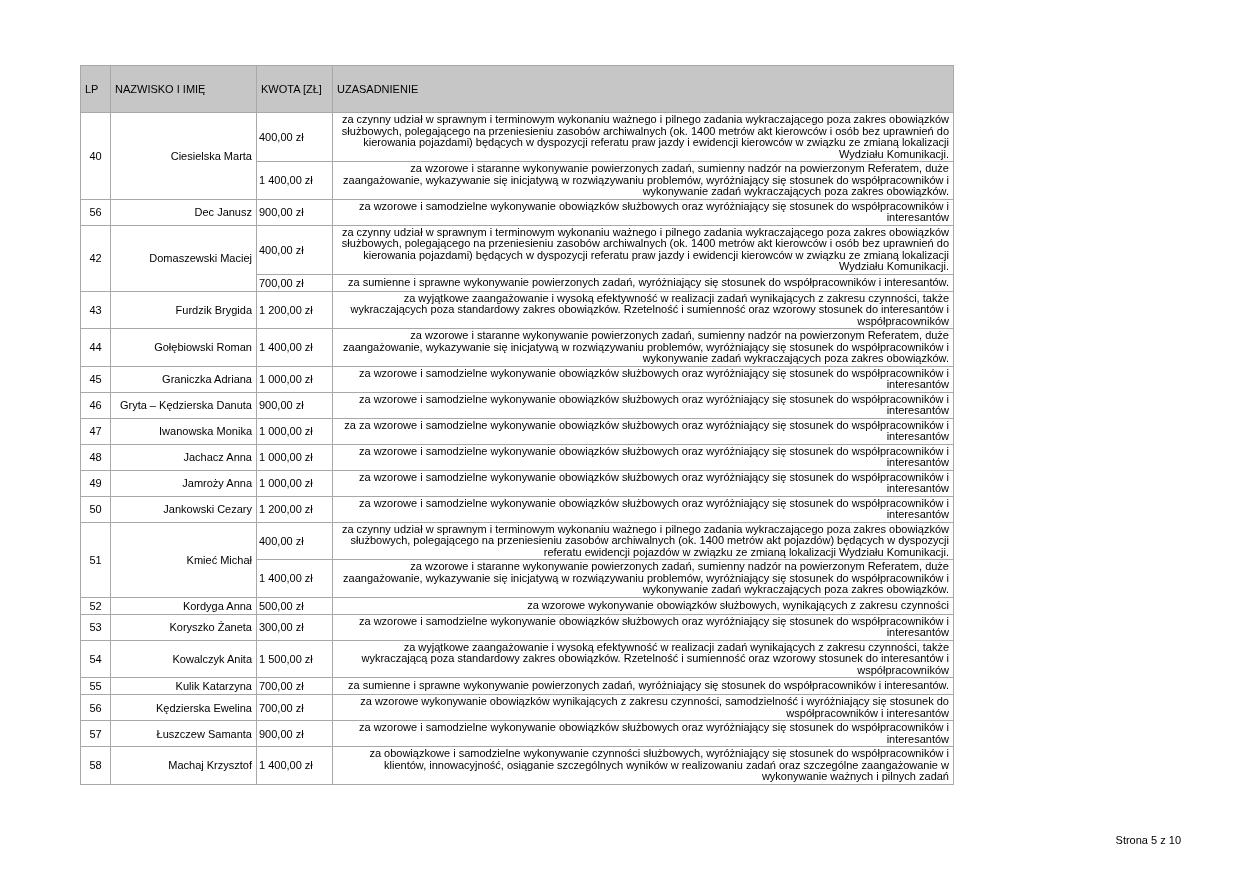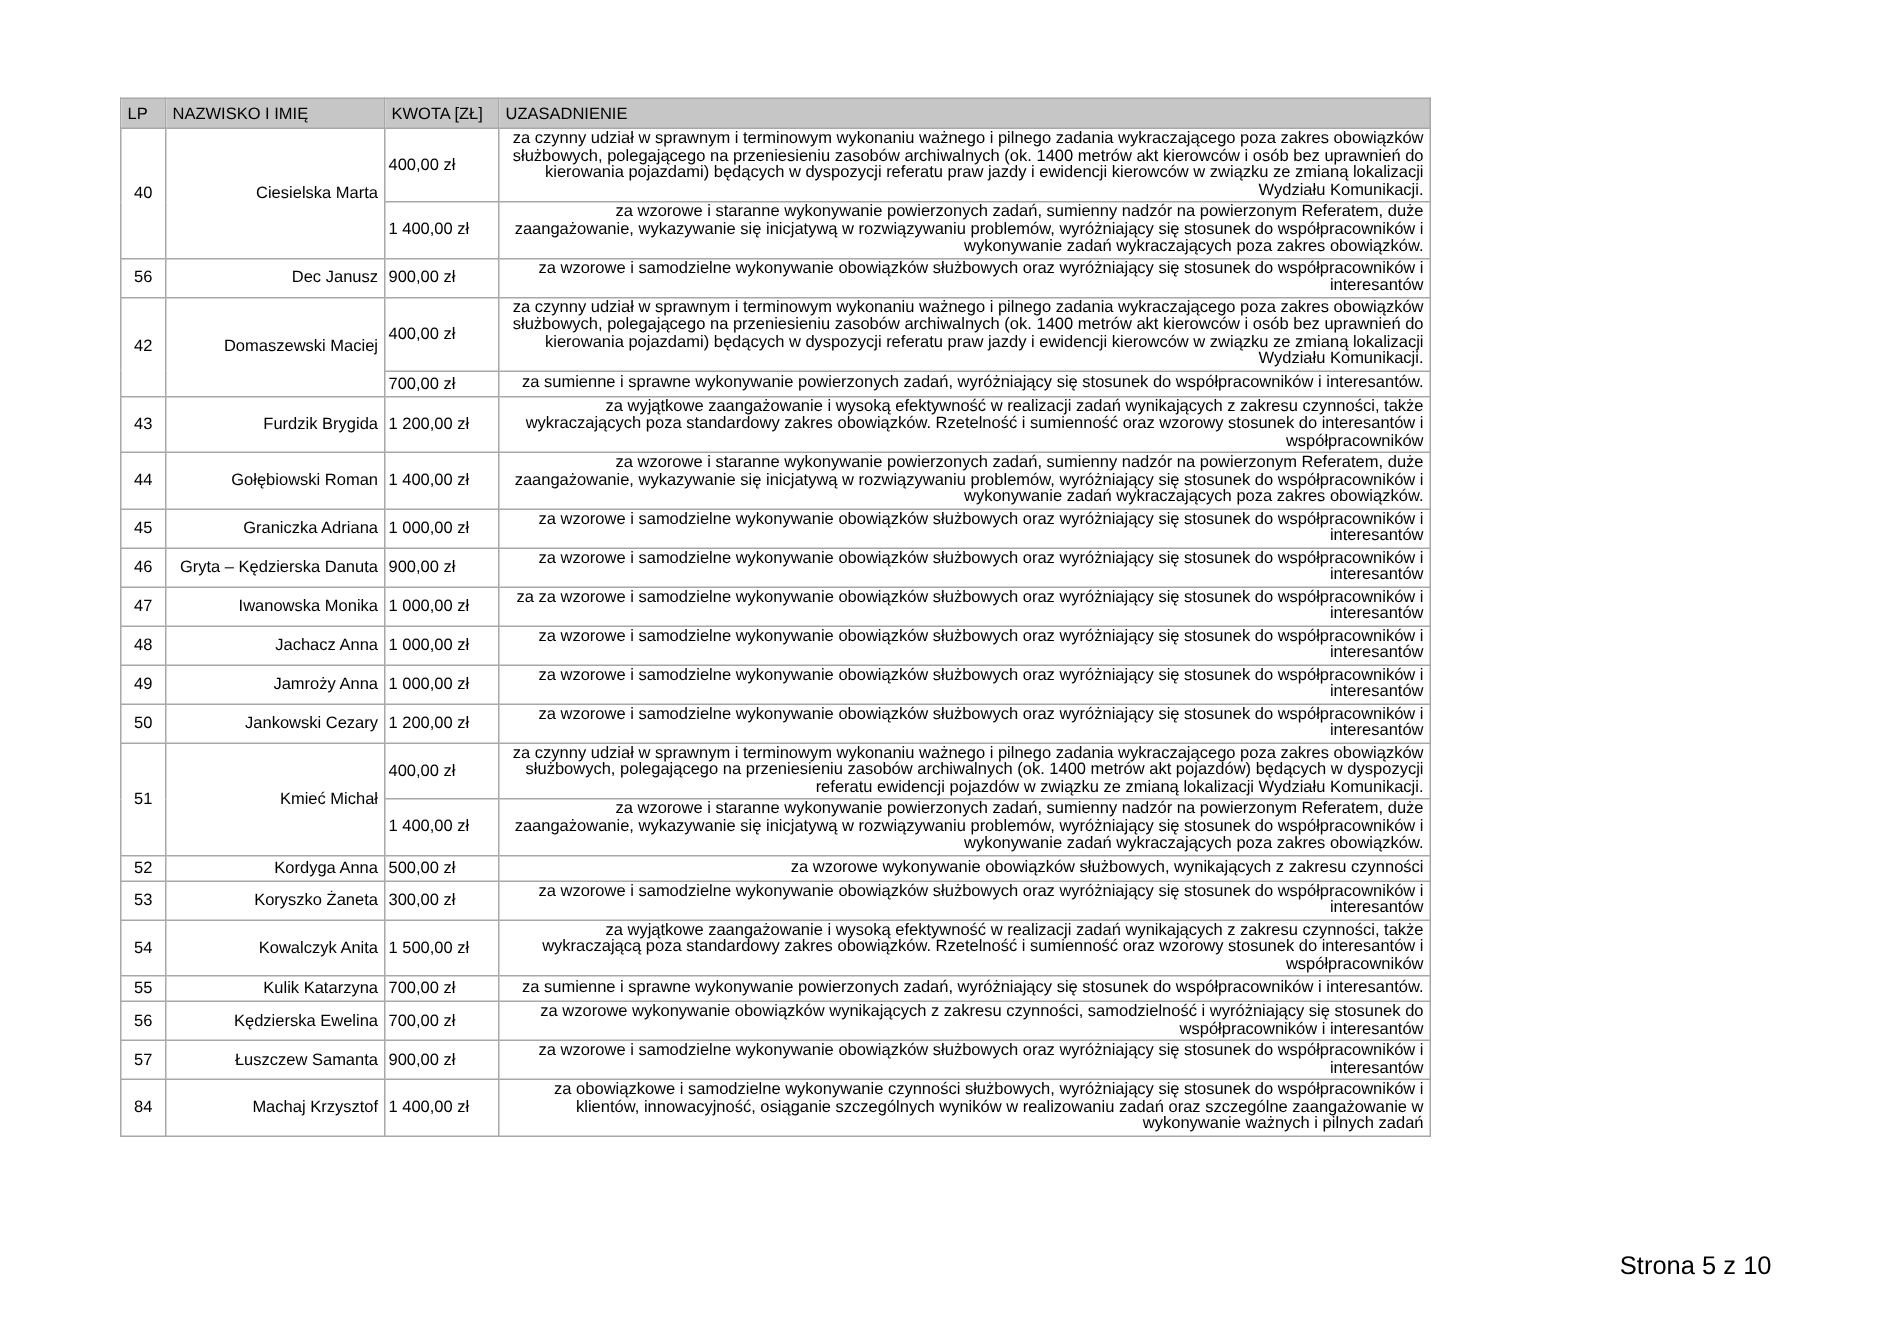--- a/index.html
+++ b/index.html
@@ -26,21 +26,21 @@
   table.awards td {
     border: 1px solid #a8a8a8;
     font-size: 11px;
     vertical-align: middle;
     overflow: hidden;
   }
   table.awards thead th {
     background: #c6c6c6;
     font-weight: normal;
     text-align: left;
-    padding: 3px 4px;
+    padding: 17px 4px;
     height: 20px;
     white-space: nowrap;
   }
   col.c-lp   { width: 30px; }
   col.c-name { width: 146px; }
   col.c-amt  { width: 76px; }
   col.c-just { width: 621px; }
 
   td.lp-cell {
     text-align: center;
@@ -60,21 +60,21 @@
   td.just-cell {
     text-align: right;
     padding: 1px 4px;
     line-height: 11.5px;
   }
 
   .page-footer {
     position: absolute;
     top: 834px;
     right: 79px;
-    font-size: 17px;
+    font-size: 11px;
     color: #000000;
     text-align: center;
   }
 </style>
 </head>
 <body>
 
 <div class="page">
 
   <table class="awards">
@@ -207,21 +207,21 @@
           <td class="amount-cell">700,00 zł</td>
           <td class="just-cell">za wzorowe wykonywanie obowiązków wynikających z zakresu czynności, samodzielność i wyróżniający się stosunek do współpracowników i interesantów</td>
         </tr>
         <tr>
           <td class="lp-cell">57</td>
           <td class="name-cell">Łuszczew Samanta</td>
           <td class="amount-cell">900,00 zł</td>
           <td class="just-cell">za wzorowe i samodzielne wykonywanie obowiązków służbowych oraz wyróżniający się stosunek do współpracowników i interesantów</td>
         </tr>
         <tr>
-          <td class="lp-cell">84</td>
+          <td class="lp-cell">58</td>
           <td class="name-cell">Machaj Krzysztof</td>
           <td class="amount-cell">1 400,00 zł</td>
           <td class="just-cell">za obowiązkowe i samodzielne wykonywanie czynności służbowych, wyróżniający się stosunek do współpracowników i klientów, innowacyjność, osiąganie szczególnych wyników w realizowaniu zadań oraz szczególne zaangażowanie w wykonywanie ważnych i pilnych zadań</td>
         </tr>
       </tbody>
   </table>
 
   <div class="page-footer">Strona 5 z 10</div>
 
 </div>

